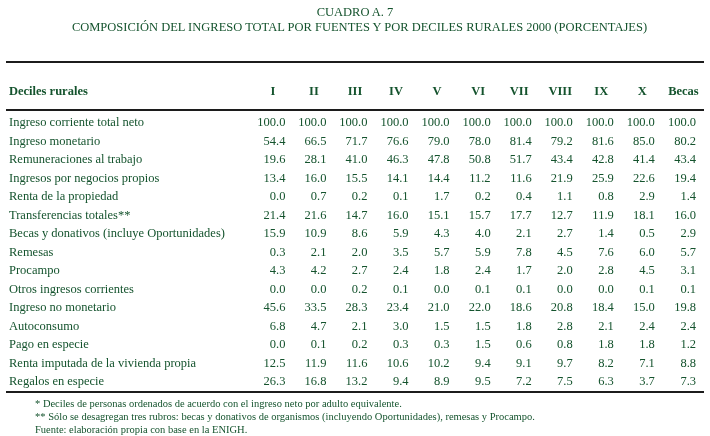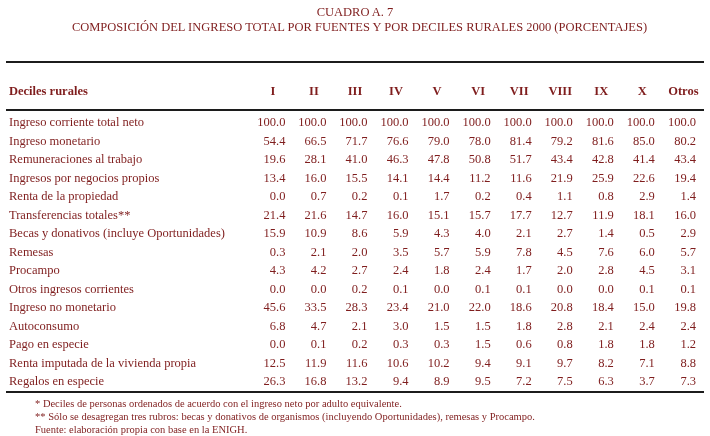--- a/index.html
+++ b/index.html
@@ -1,21 +1,21 @@
 <!DOCTYPE html>
 <html><head>
 <meta charset="utf-8">
 <style>
   html, body { margin: 0; padding: 0; background: #e9e9e9; }
   .page {
     width: 710px;
     height: 436px;
     box-sizing: border-box;
     background: #ffffff;
-    color: #7f1d1d;
+    color: #14532d;
     font-family: "Liberation Serif", "DejaVu Serif", serif;
     padding: 5px 6px 0 6px;
     position: relative;
     overflow: hidden;
   }
   .title {
     font-size: 12.5px;
     line-height: 15px;
     text-align: center;
     white-space: nowrap;
@@ -94,21 +94,21 @@
       <th class="num">I</th>
           <th class="num">II</th>
           <th class="num">III</th>
           <th class="num">IV</th>
           <th class="num">V</th>
           <th class="num">VI</th>
           <th class="num">VII</th>
           <th class="num">VIII</th>
           <th class="num">IX</th>
           <th class="num">X</th>
-          <th class="num">Otros</th>
+          <th class="num">Becas</th>
         </tr>
     </thead>
     <tbody>
         <tr>
           <td class="label">Ingreso corriente total neto</td>
           <td class="num">100.0</td>
           <td class="num">100.0</td>
           <td class="num">100.0</td>
           <td class="num">100.0</td>
           <td class="num">100.0</td>

